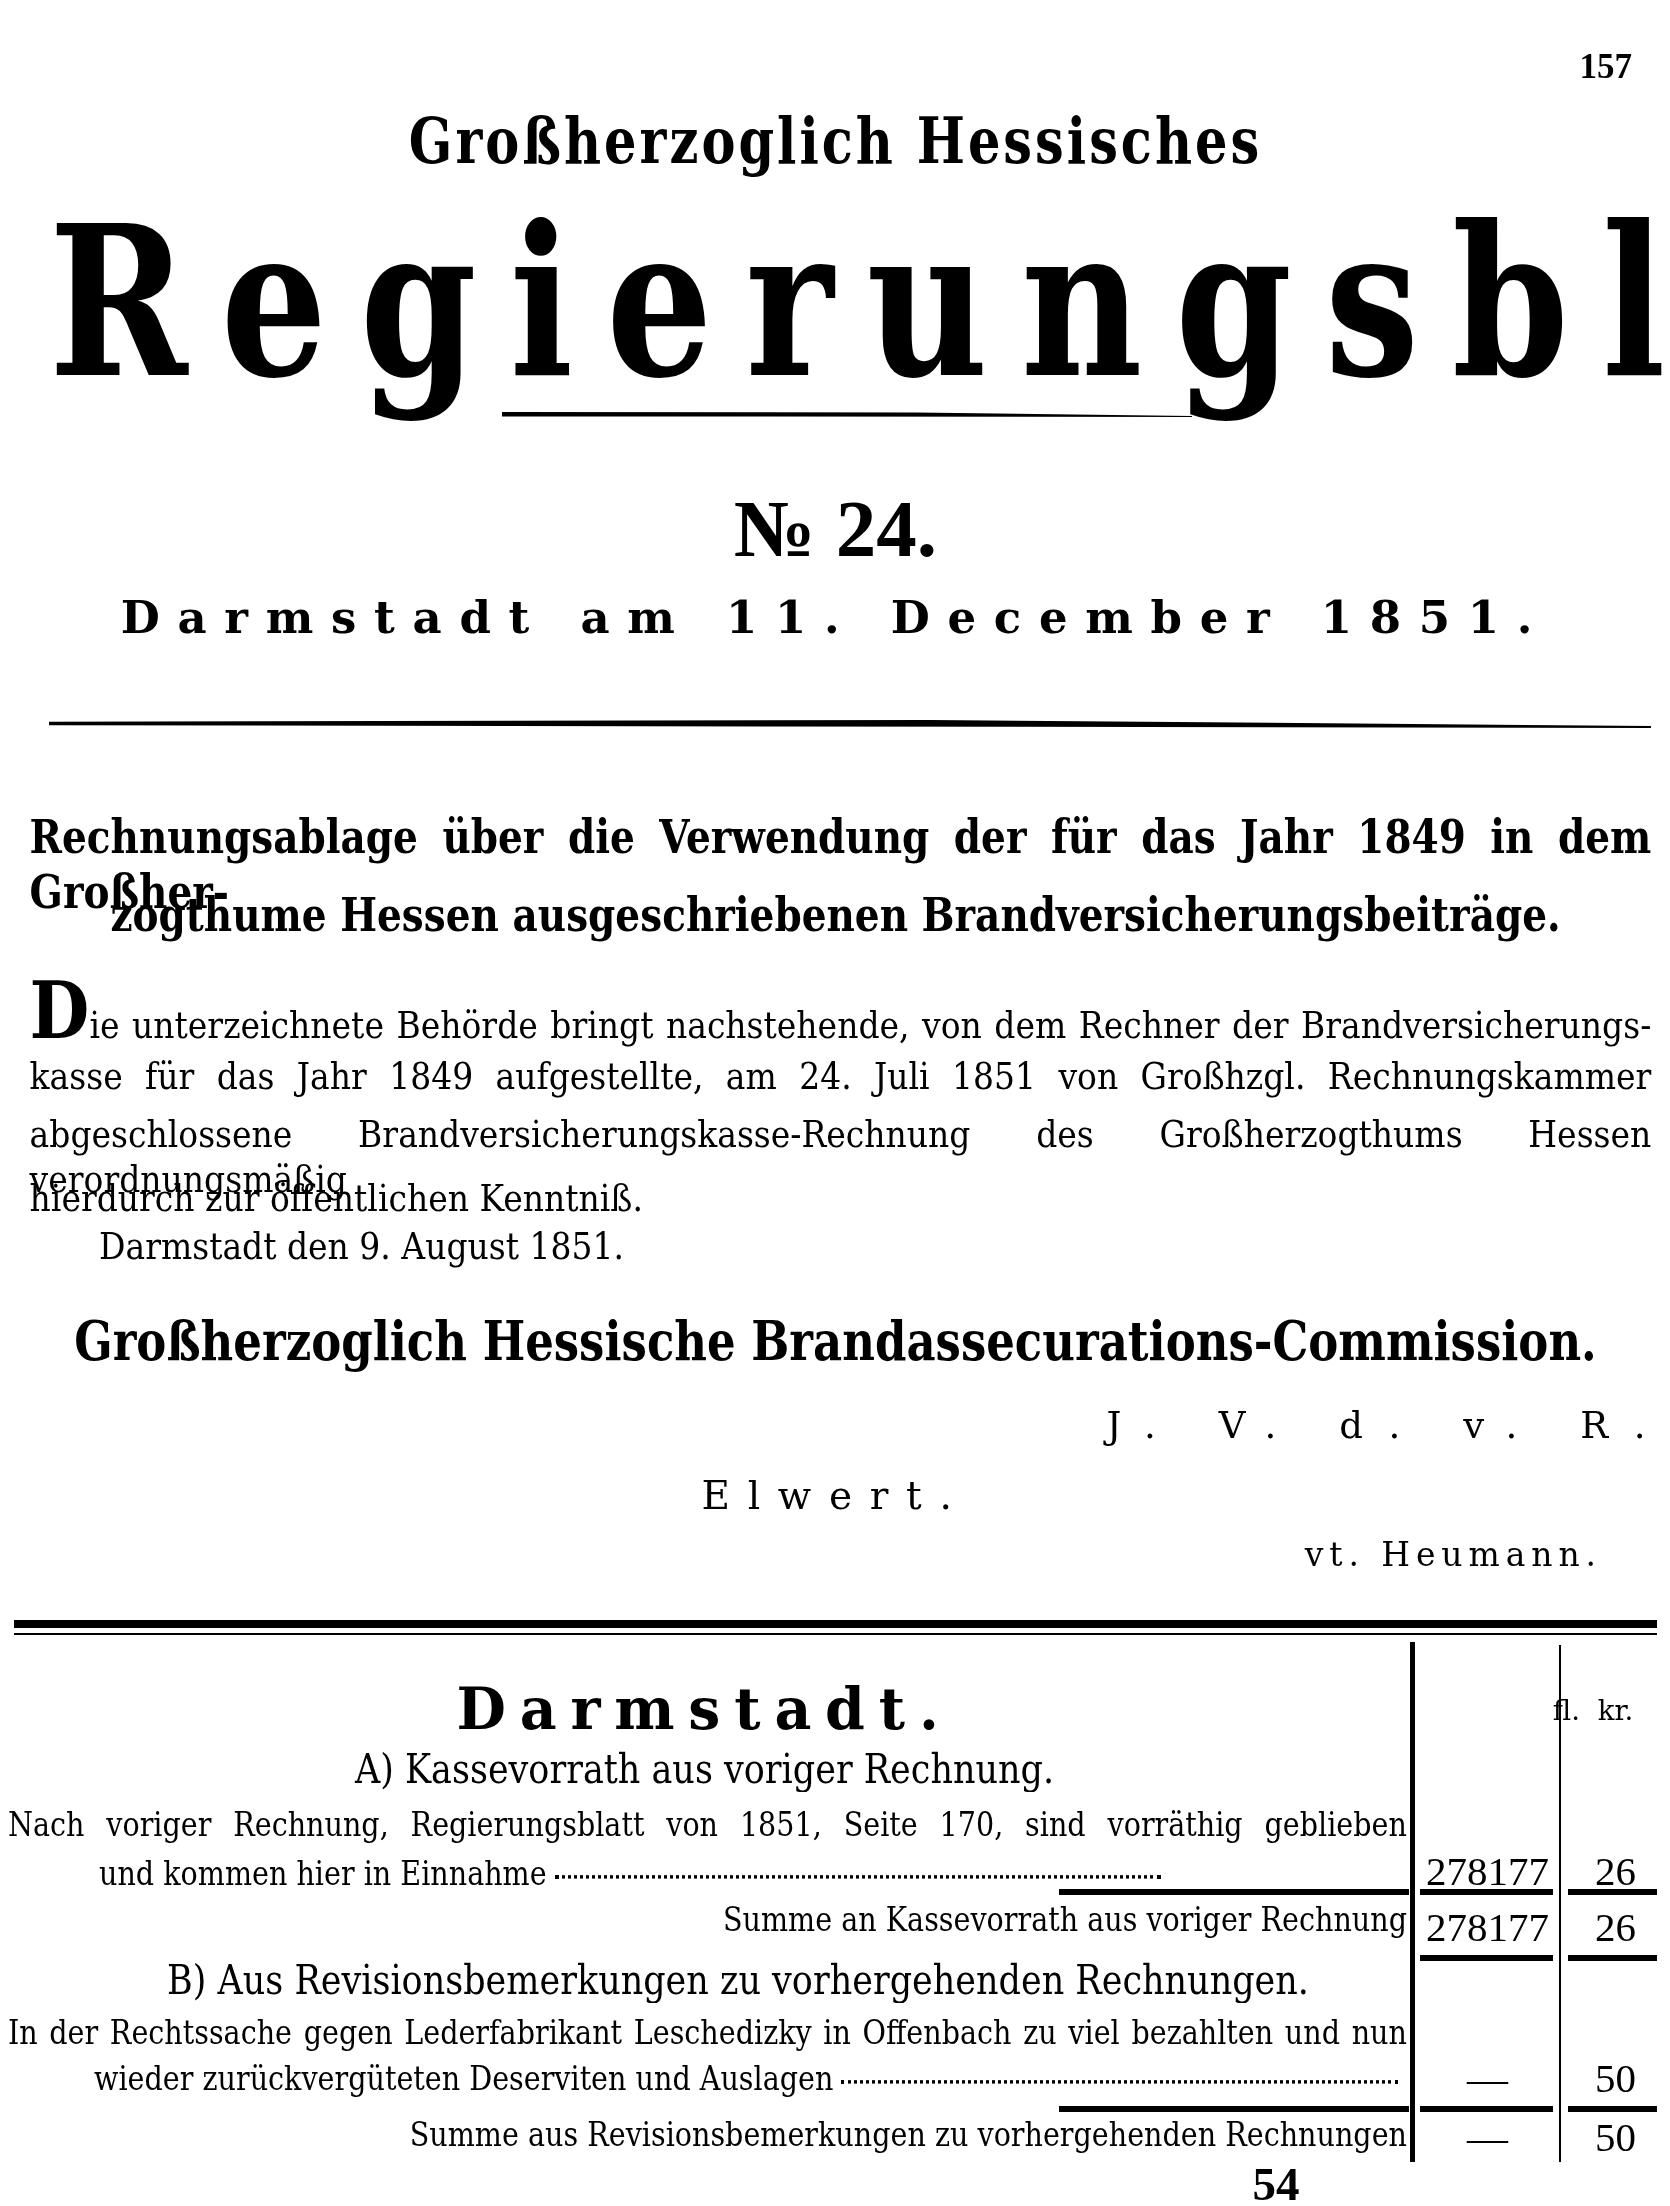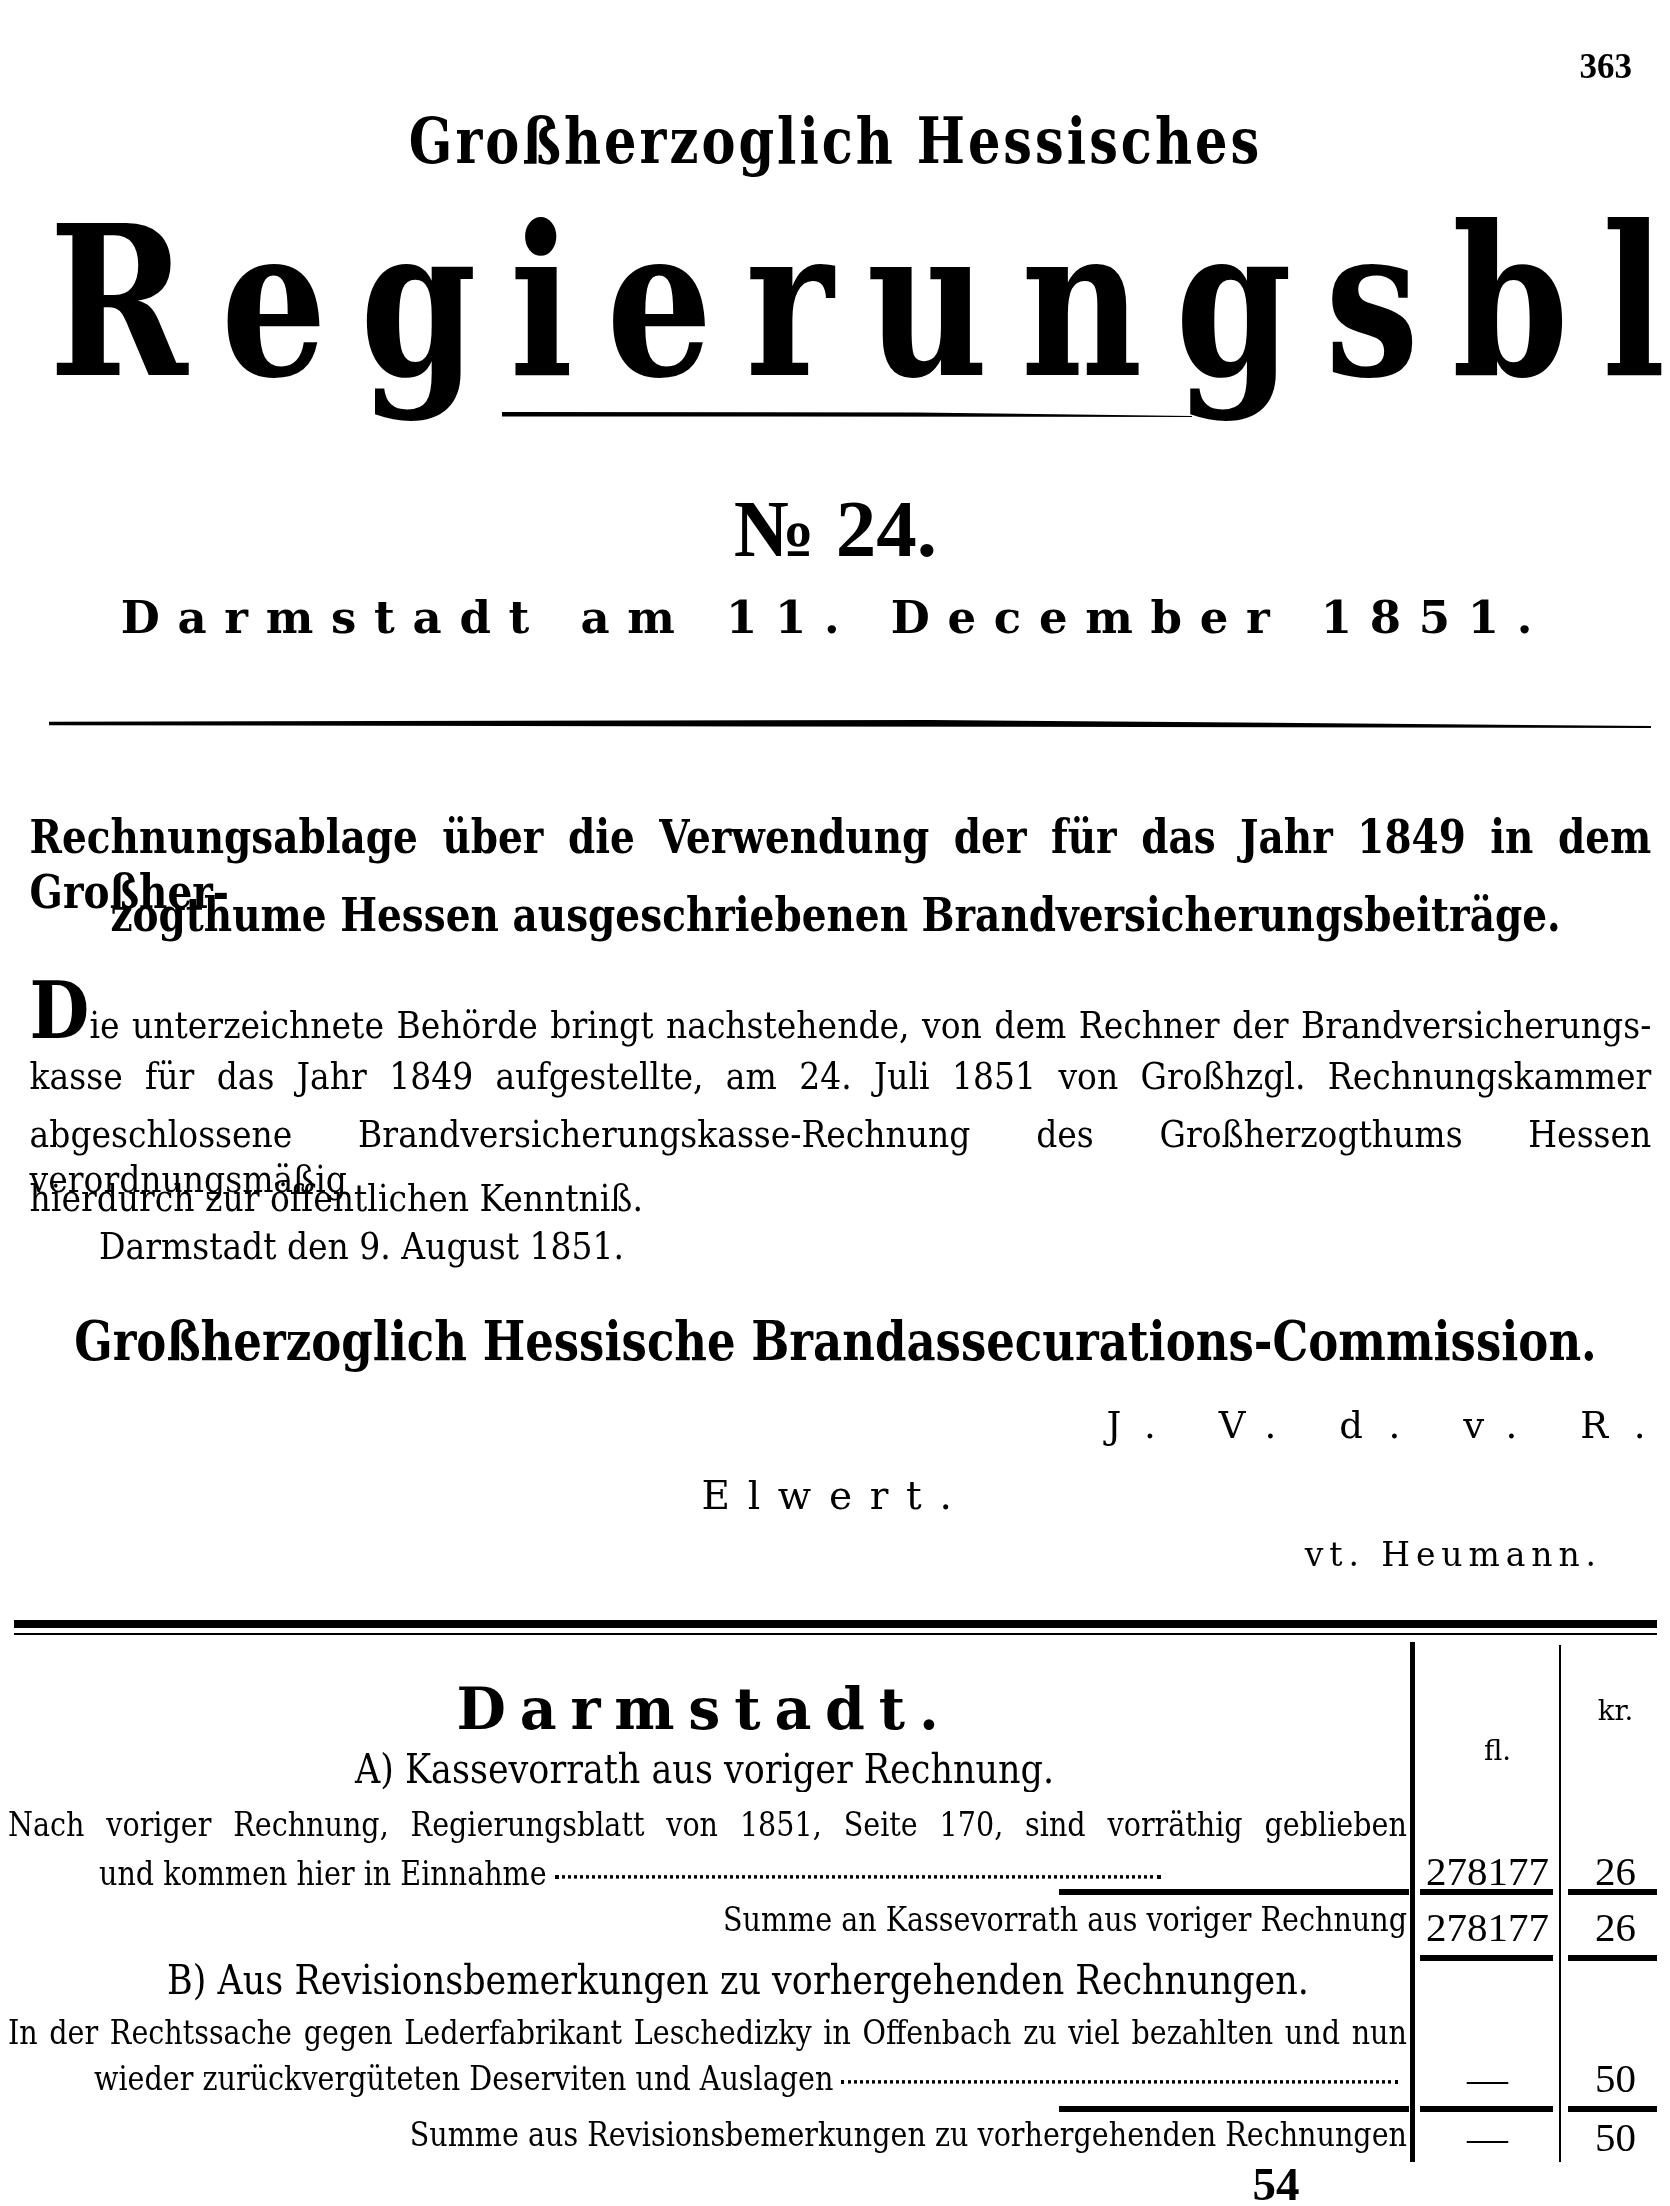--- a/index.html
+++ b/index.html
@@ -31,21 +31,21 @@
   #sign-date { top:1226px; left:99px; font-size:33px; transform:scaleY(1.15); }
   #commission { top:1315px; font-size:45px; font-weight:bold; transform:scaleY(1.2); }
   #initials { top:1404px; font-size:37px; letter-spacing:25.6px;text-align:right; }
   #signer { top:1473px; font-size:39px; letter-spacing:17.7px; }
   #cosigner { top:1535px; right:69px; font-size:33px; letter-spacing:5.9px; }
   #double-rule-top { top:1620px; left:13.8px; right:13.8px; height:7.9px; background:#000; }
   #double-rule-bot { top:1633px; left:13.8px; right:13.8px; height:2px; background:#000; }
   #vline-1 { top:1642px; left:1410px; width:4.9px; height:520px; background:#000; }
   #vline-2 { top:1645px; left:1559px; width:2px; height:517px; background:#000; }
   #section-heading { top:1675px; left:0; width:1409px; text-align:center; font-size:57px; font-weight:bold; letter-spacing:13.8px; }
-  #col-fl { top:1694px; left:1415px; width:165px; text-align:center; font-size:27.6px;margin-top:40px; }
+  #col-fl { top:1694px; left:1415px; width:165px; text-align:right; font-size:27.6px; }
   #col-kr { top:1694px; left:1561px; width:109px; text-align:center; font-size:27.6px; }
   .sub-head { font-size:35px; transform:scaleY(1.15); }
   #sub-a { top:1749px; left:0; width:1409px; text-align:center; }
   .row-text { font-size:28.6px; transform:scaleY(1.15); white-space:nowrap; }
   #row-a1-l1 { top:1808px; left:7.9px; width:1399px; text-align:justify; text-align-last:justify; }
   #row-a1-l2 { top:1857px; left:99px; width:1305px; }
   .leader { display:inline-block; border-bottom:3.9px dotted #000; vertical-align:middle; }
   #leader-a1 { width:606px; margin-left:7.9px; }
   .num { font-size:41px; font-family:"Liberation Serif", serif; text-align:center; }
   #a1-fl { top:1847px; left:1415px; width:145px; }
@@ -69,21 +69,21 @@
   #sr-b-fl { top:2106px; left:1420px; width:133px; }
   #sr-b-kr { top:2106px; left:1568px; width:89px; }
   #sum-b-label { top:2118px; right:264px; text-align:right; }
   #sum-b-fl { top:2113px; left:1415px; width:145px; }
   #sum-b-kr { top:2113px; left:1561px; width:109px; }
   #sheet-number { top:2157px; left:1202px; width:148px; text-align:center; font-size:47px; font-weight:bold; font-family:"Liberation Serif", serif; }
 </style>
 </head>
 <body>
 
-<div class="abs" id="page-number">363</div>
+<div class="abs" id="page-number">157</div>
 
 <div class="abs center" id="masthead-sub">Großherzoglich Hessisches</div>
 <div class="abs" id="masthead-title">Regierungsblatt.</div>
 <div class="abs" id="rule-short"></div>
 <div class="abs center" id="issue-number">№ 24.</div>
 <div class="abs center" id="dateline">Darmstadt am 11. December 1851.</div>
 <div class="abs" id="rule-thick"></div>
 
 <div class="abs title-line" id="title-1">Rechnungsablage über die Verwendung der für das Jahr 1849 in dem Großher-</div>
 <div class="abs center title-line" id="title-2">zogthume Hessen ausgeschriebenen Brandversicherungsbeiträge.</div>

